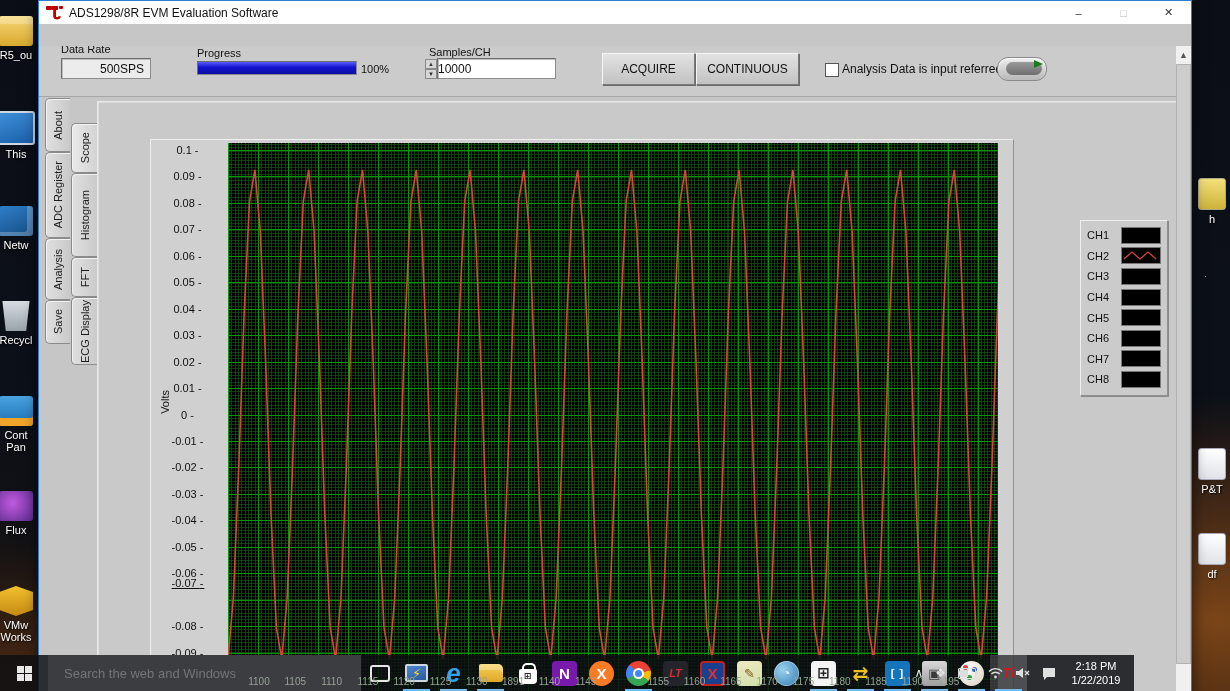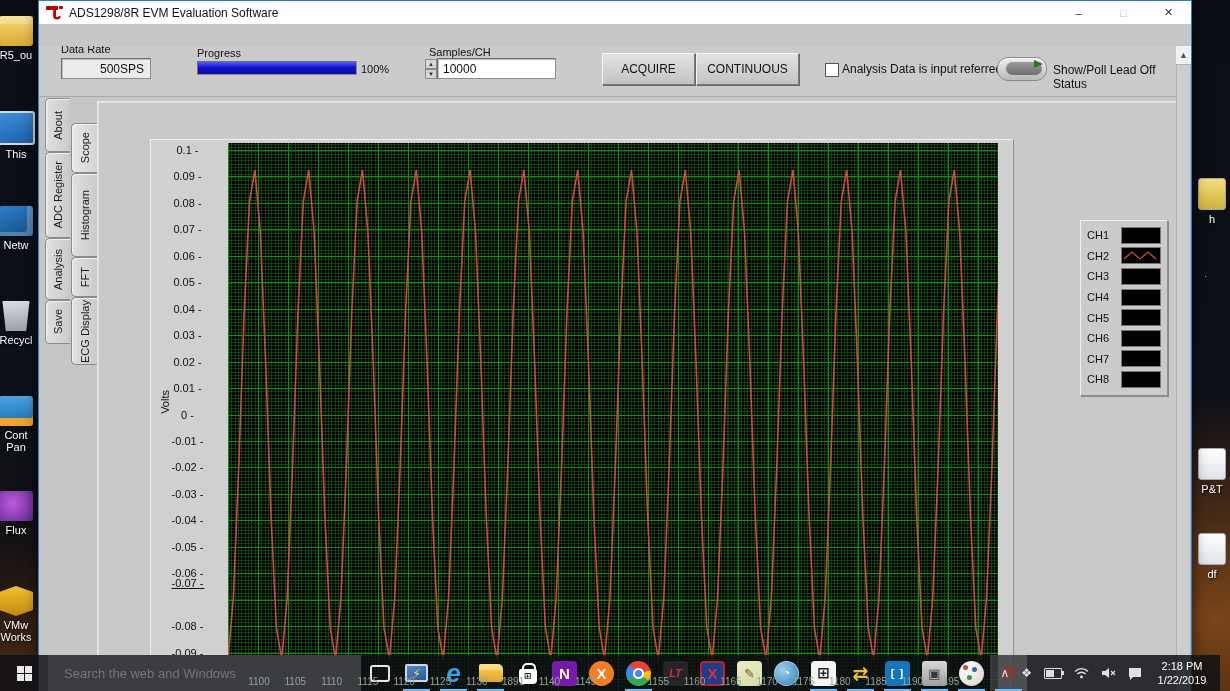--- a/index.html
+++ b/index.html
@@ -48,21 +48,21 @@
     box-shadow:inset 1px 1px 0 #bdbdbd;}
   #dataRateField{position:absolute;left:22px;top:12px;width:90px;height:21px;font-size:12px;color:#111;
     display:flex;align-items:center;justify-content:flex-end;padding-right:6px;box-sizing:border-box;}
   #progTrack{position:absolute;left:158px;top:15px;width:160px;height:14px;box-sizing:border-box;}
   #progFill{height:100%;background:linear-gradient(180deg,#5a5aff 0%,#1212cc 45%,#0d0da8 100%);}
   #progPct{position:absolute;left:322px;top:17px;font-size:11px;color:#111;}
   #spinner{position:absolute;left:386px;top:13px;width:12px;height:21px;}
   .spinbtn{width:12px;height:10px;background:#d6d6d6;border:1px solid #8a8a8a;box-sizing:border-box;
     font-size:6px;line-height:8px;text-align:center;color:#333;}
   #samplesField{position:absolute;left:398px;top:12px;width:119px;height:21px;font-size:12px;color:#111;
-    display:flex;align-items:center;padding-left:5px;box-sizing:border-box;background:#fff;}
+    display:flex;align-items:center;box-sizing:border-box;background:#fff;}
   .pushbtn{position:absolute;top:7px;height:30px;background:linear-gradient(180deg,#e2e2e2,#c2c2c2);
     border:1px solid #7a7a7a;border-top-color:#f5f5f5;border-left-color:#f5f5f5;
     box-shadow:1px 1px 0 #6a6a6a;font-size:12px;color:#111;display:flex;align-items:center;justify-content:center;}
   #chkbox{position:absolute;left:786px;top:17px;width:12px;height:12px;background:#fff;border:1px solid #555;}
   #chkLabel{position:absolute;left:803px;top:16px;font-size:12px;color:#111;}
   #toggle{position:absolute;left:958px;top:11px;width:48px;height:22px;border-radius:11px;
     background:linear-gradient(180deg,#efefef,#b8b8b8);border:1px solid #8a8a8a;box-shadow:inset 0 1px 2px #fff;}
   #togglePill{position:absolute;left:8px;top:4px;width:36px;height:13px;border-radius:7px;
     background:linear-gradient(180deg,#9a9a9a,#6f6f6f);}
   #toggleArrow{position:absolute;right:3px;top:2px;width:0;height:0;border-left:9px solid #1e7a1e;
@@ -97,21 +97,21 @@
   #legend{position:absolute;left:982px;top:118px;width:86px;background:#cbcbcb;padding:4px 0 5px 0;
     border:1px solid #8f8f8f;border-top-color:#efefef;border-left-color:#efefef;box-shadow:1px 1px 0 #8a8a8a;}
   .legrow{display:flex;align-items:center;height:20.6px;padding:0 6px;}
   .legrow .lname{font-size:11px;color:#111;width:30px;}
   .legrow .lswatch{width:38px;height:15px;background:#000;border:1px solid #777;margin-left:4px;position:relative;}
   
   #vscroll{position:absolute;right:0;top:45px;width:15px;height:655px;background:#f0f0f0;}
   #vscrollUp{height:17px;display:flex;align-items:center;justify-content:center;font-size:9px;color:#555;}
   #vscrollThumb{position:absolute;left:0;top:18px;width:15px;height:600px;background:#cdcdcd;border:1px solid #b2b2b2;box-sizing:border-box;}
   
-  #taskbar{position:absolute;left:0;top:655px;width:1220px;height:36px;background:rgba(14,16,19,.84);z-index:50;}
+  #taskbar{position:absolute;left:0;top:655px;width:1086px;height:36px;background:rgba(14,16,19,.84);z-index:50;padding-left:48px;}
   #tbInner{position:absolute;inset:0;z-index:62;}
   #startBtn{position:absolute;left:0;top:0;width:48px;height:36px;display:flex;align-items:center;justify-content:center;}
   #winlogo{width:15px;height:15px;display:grid;grid-template-columns:7px 7px;grid-gap:1px;}
   #winlogo div{background:#e8e8e8;width:7px;height:7px;}
   #searchBox{position:absolute;left:48px;top:0;width:313px;height:36px;background:#3b3d40;border:none;
     color:#b9b9b9;font-size:13px;padding-left:16px;box-sizing:border-box;font-family:"Liberation Sans",sans-serif;outline:none;}
   #tbIcons{position:absolute;left:361px;top:0;height:36px;display:flex;}
   .tslot{width:37px;height:36px;position:relative;display:flex;align-items:center;justify-content:center;}
   .tslot.active{background:rgba(255,255,255,.16);}
   .tslot .runbar{position:absolute;left:5px;right:5px;bottom:0;height:2px;background:#76b9ed;}
@@ -227,21 +227,20 @@
       </div>
       <div id="samplesField" class="sunken">10000</div>
       <div class="pushbtn" style="left:563px;width:91px">ACQUIRE</div>
       <div class="pushbtn" style="left:657px;width:101px">CONTINUOUS</div>
       <div id="chkbox"></div>
       <div id="chkLabel">Analysis Data is input referred</div>
       <div id="toggle">
         <div id="togglePill"></div>
         <div id="toggleArrow"></div>
       </div>
-      <div id="leadLabel">Show/Poll Lead Off Status</div>
     </div>
 
     <div id="outerTabs">
         <div class="vtab" style="left: 6px; top: 97px; width: 24px; height: 52px;">
           <span>About</span>
         </div>
         <div class="vtab" style="left: 6px; top: 151px; width: 24px; height: 84px;">
           <span>ADC Register</span>
         </div>
         <div class="vtab" style="left: 6px; top: 237px; width: 24px; height: 60px;">

